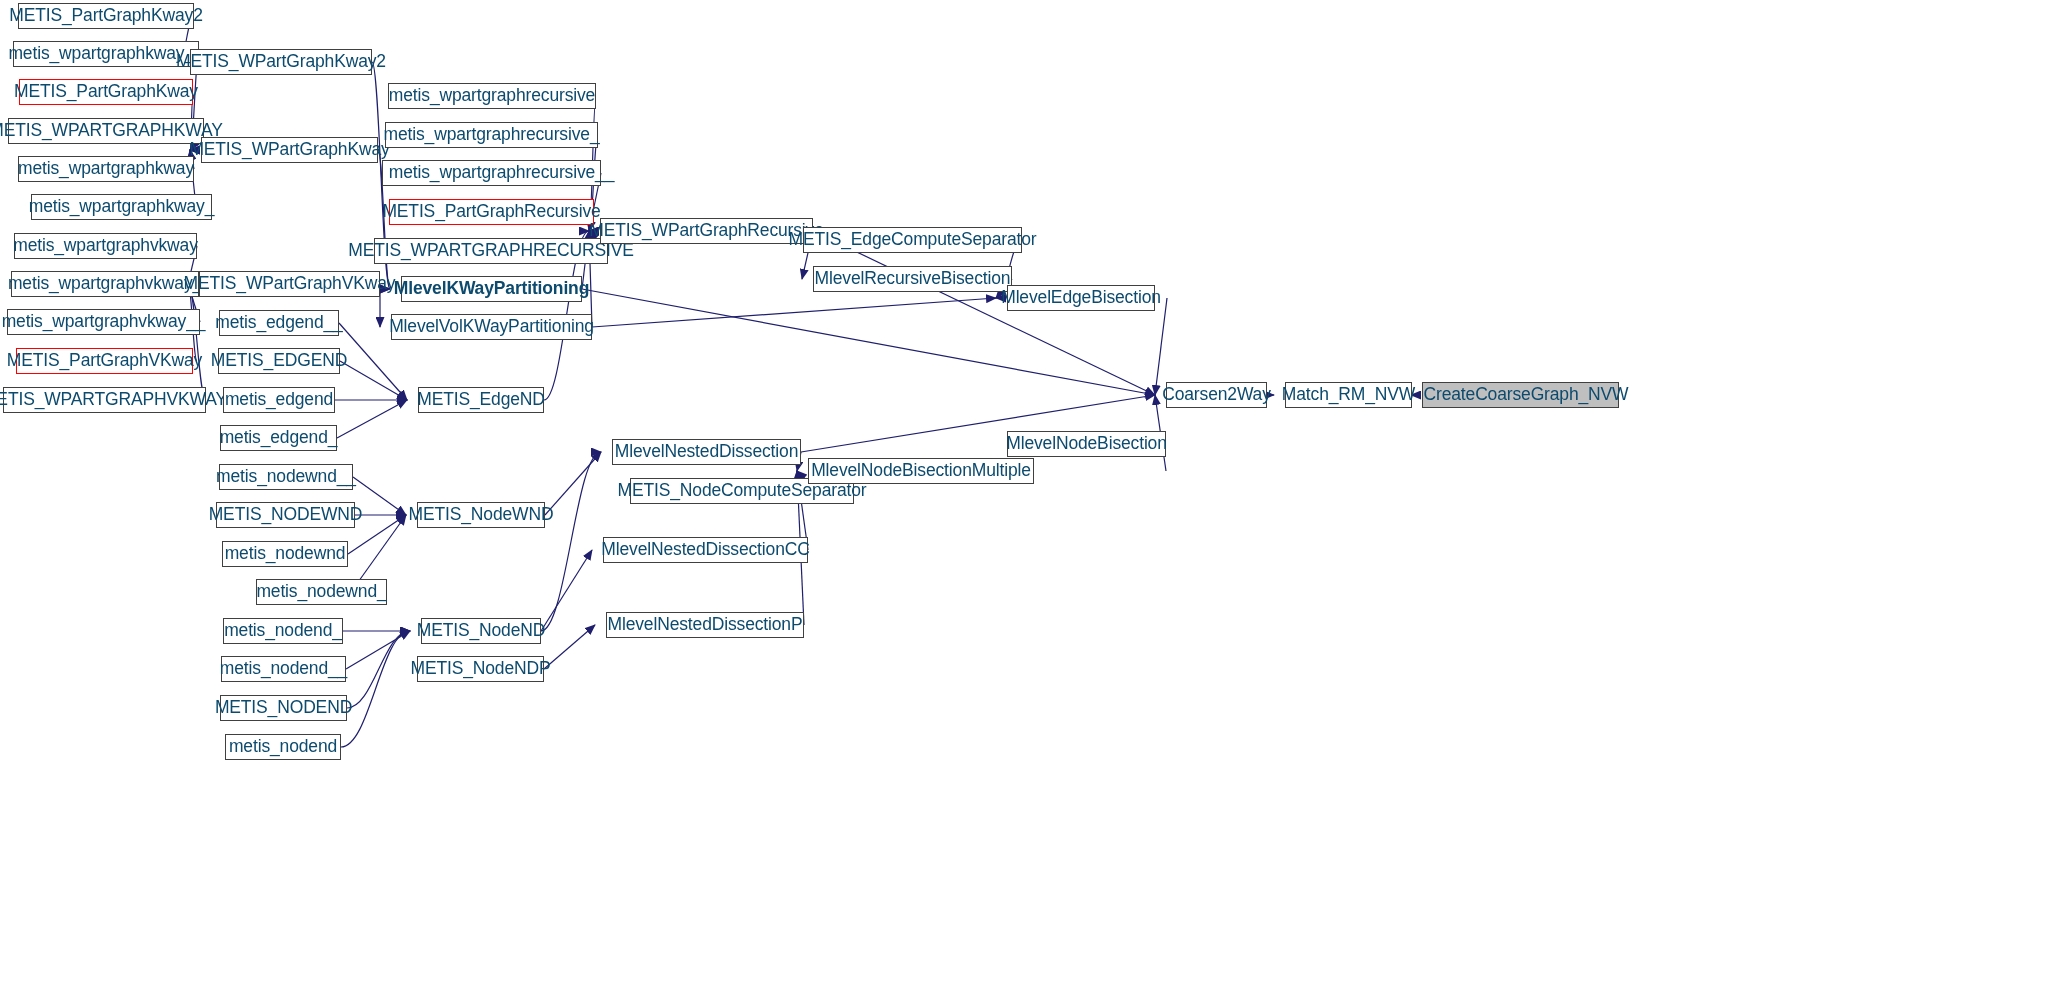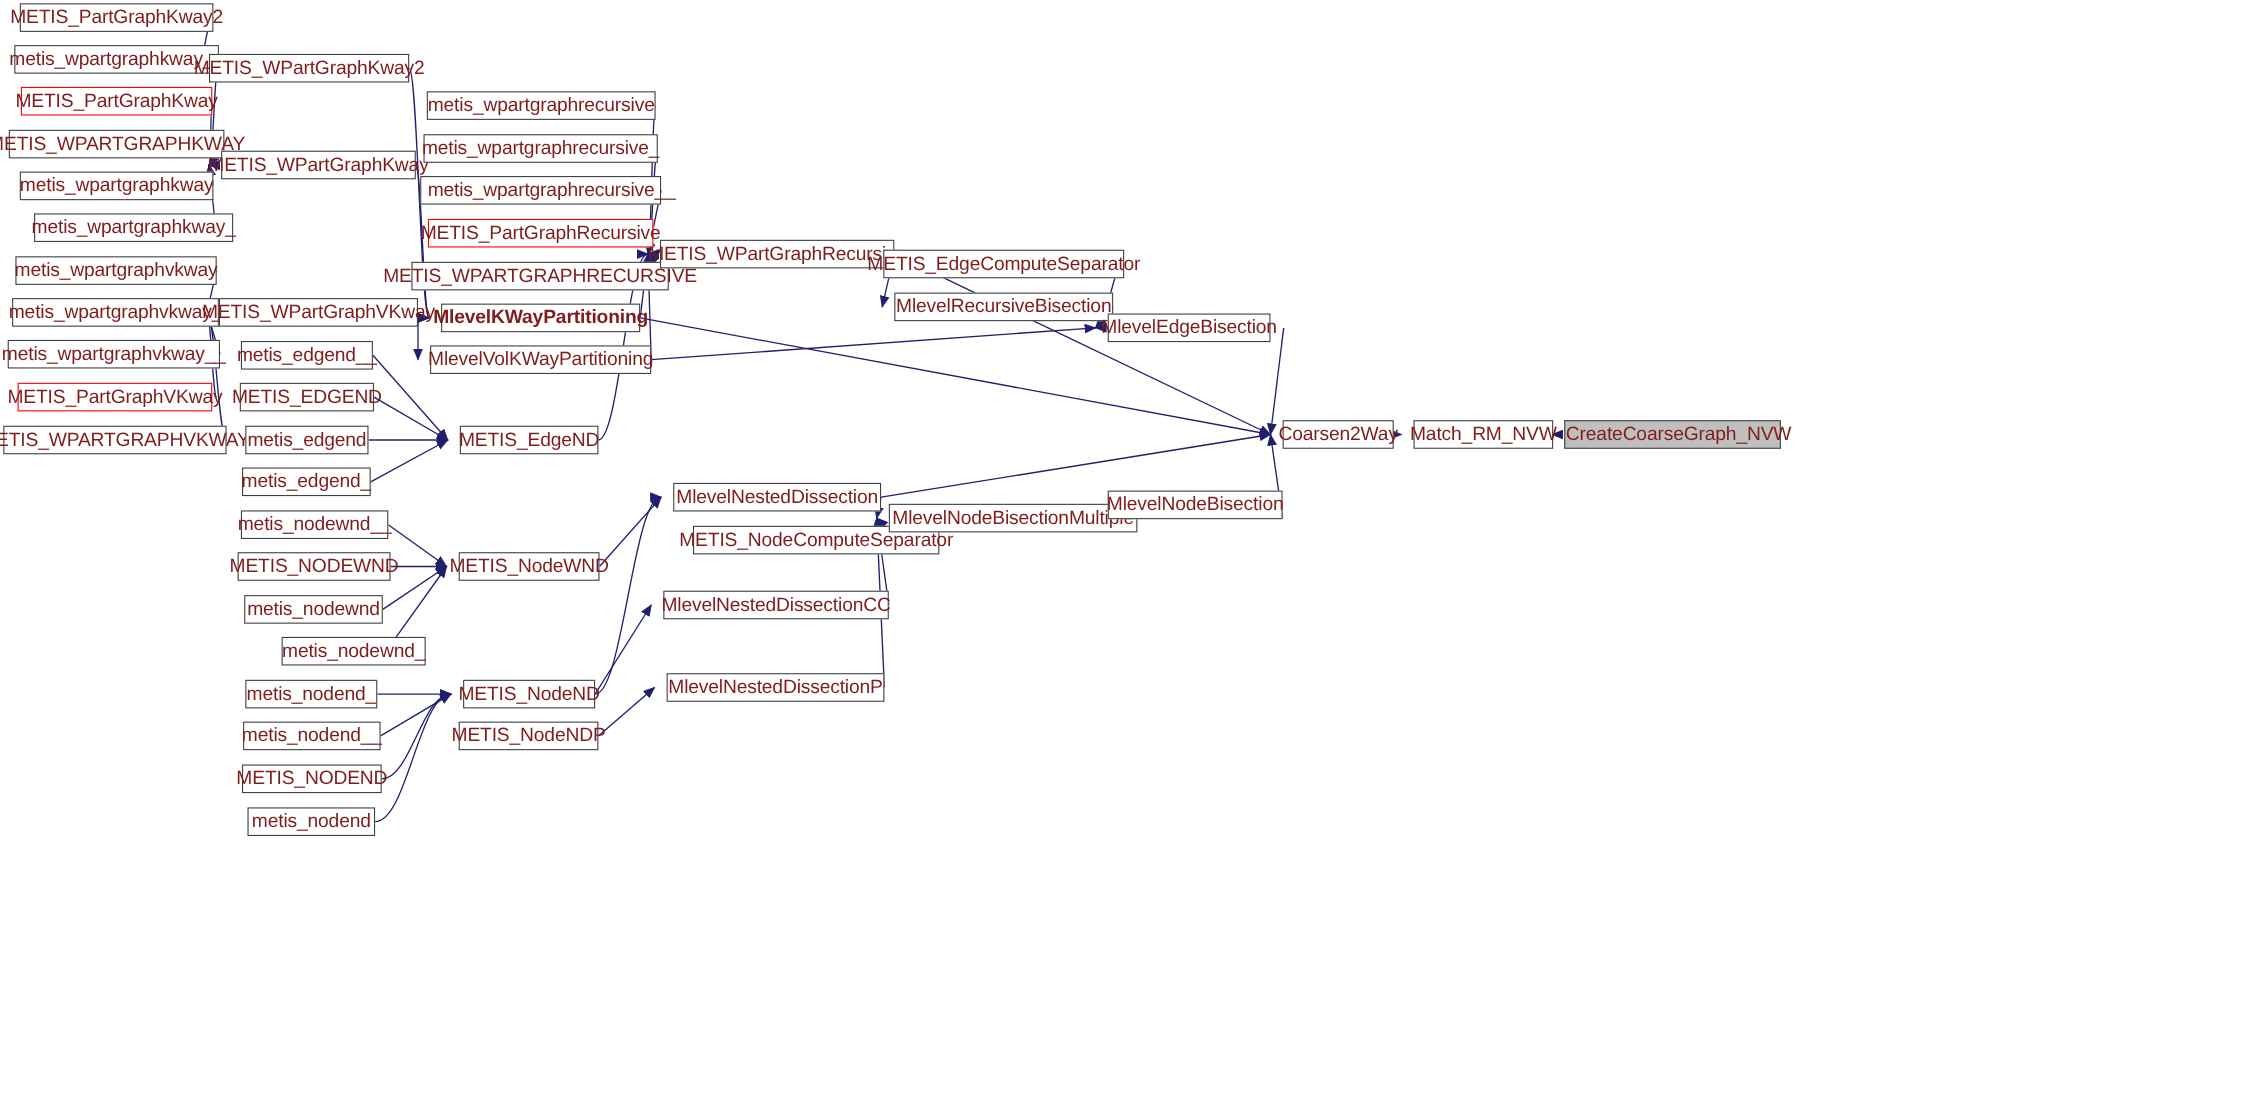--- a/index.html
+++ b/index.html
@@ -27,21 +27,21 @@
     pointer-events: none;
   }
   .node {
     position: absolute;
     box-sizing: border-box;
     display: flex;
     align-items: center;
     justify-content: center;
     background: #ffffff;
     border: 1px solid #404040;
-    color: #7f1d1d;
+    color: #0c4a6e;
     font-size: 17.5px;
     line-height: 1;
     white-space: nowrap;
     letter-spacing: -0.15px;
     cursor: default;
     z-index: 2;
   }
   .node.highlight {
     border-color: #ff0000;
   }
@@ -254,21 +254,21 @@
       </div>
       <div class="node" style="left: 813px; top: 266px; width: 199px; height: 26px;">
         <span class="node-label">MlevelRecursiveBisection</span>
       </div>
       <div class="node" style="left: 808px; top: 458px; width: 226px; height: 26px;">
         <span class="node-label">MlevelNodeBisectionMultiple</span>
       </div>
       <div class="node" style="left: 1007px; top: 285px; width: 148px; height: 26px;">
         <span class="node-label">MlevelEdgeBisection</span>
       </div>
-      <div class="node" style="left: 1007px; top: 446px; width: 159px; height: 26px;">
+      <div class="node" style="left: 1007px; top: 431px; width: 159px; height: 26px;">
         <span class="node-label">MlevelNodeBisection</span>
       </div>
       <div class="node" style="left: 1166px; top: 382px; width: 101px; height: 26px;">
         <span class="node-label">Coarsen2Way</span>
       </div>
       <div class="node" style="left: 1285px; top: 382px; width: 127px; height: 26px;">
         <span class="node-label">Match_RM_NVW</span>
       </div>
       <div class="node current" style="left: 1422px; top: 382px; width: 197px; height: 26px; padding-left: 11px;">
         <span class="node-label">CreateCoarseGraph_NVW</span>

